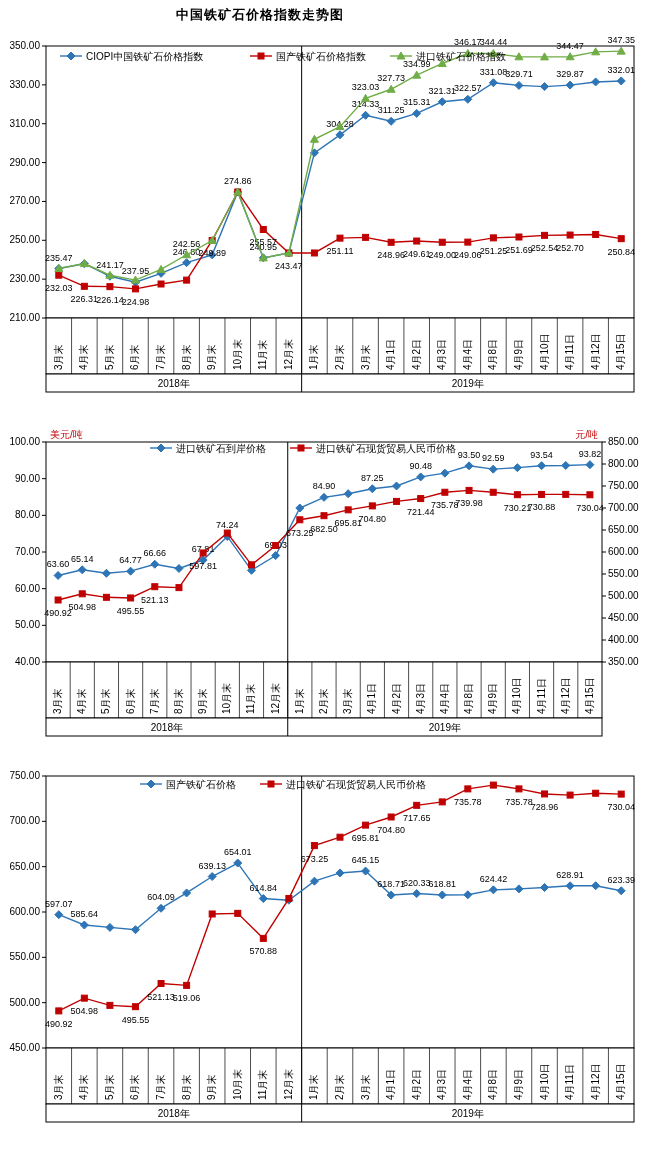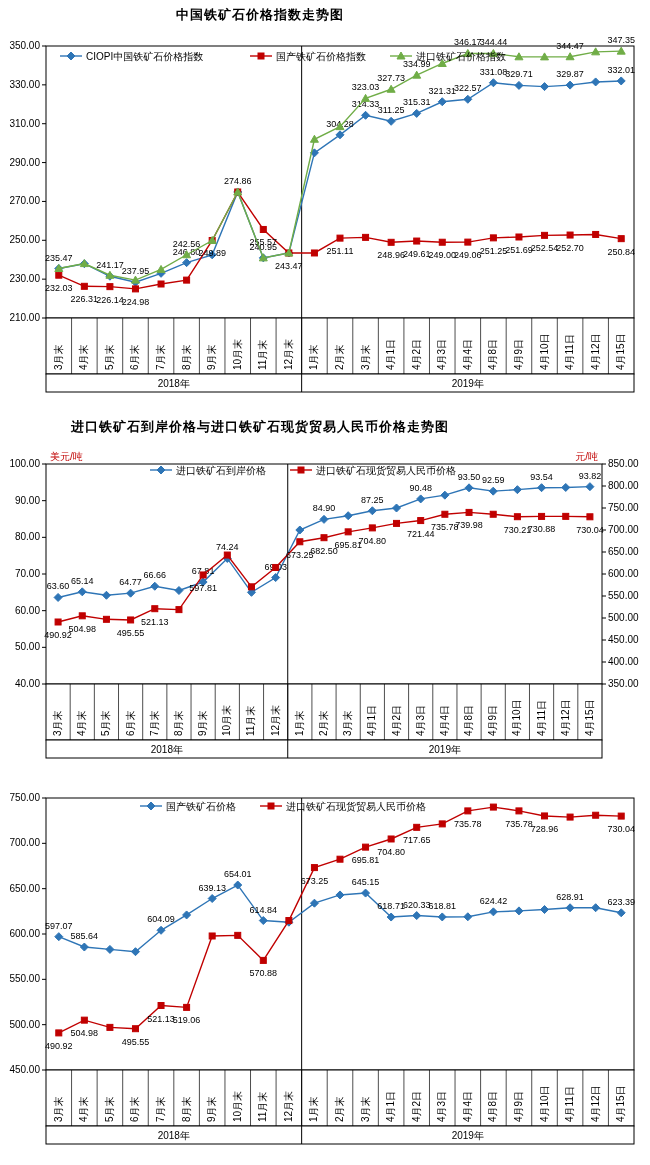--- a/index.html
+++ b/index.html
@@ -207,21 +207,20 @@
       <line x1="250" y1="32" x2="272" y2="32" stroke="#c00000" stroke-width="1.4"></line>
       <rect x="258" y="29" width="6" height="6" fill="#c00000" stroke="#c00000"></rect>
       <text x="276" y="36" class="legend-text">国产铁矿石价格指数</text>
       <line x1="390" y1="32" x2="412" y2="32" stroke="#70ad47" stroke-width="1.4"></line>
       <polygon points="401,28 405,35 397,35" fill="#70ad47" stroke="#70ad47"></polygon>
       <text x="416" y="36" class="legend-text">进口铁矿石价格指数</text>
     </svg>
 </div>
 
 <div class="chart-block">
-  <div class="chart-title" style="padding-top:4px;">进口铁矿石到岸价格与进口铁矿石现货贸易人民币价格走势图</div>
   <svg id="svg2" width="650" height="340">
       <rect x="46" y="28" width="556" height="220" fill="#fff" stroke="#000" stroke-width="1"></rect>
       <line x1="46" y1="248" x2="42" y2="248" stroke="#000"></line>
       <text x="40" y="251" text-anchor="end" class="tick-text">40.00</text>
       <line x1="46" y1="211.33333333333334" x2="42" y2="211.33333333333334" stroke="#000"></line>
       <text x="40" y="214.33333333333334" text-anchor="end" class="tick-text">50.00</text>
       <line x1="46" y1="174.66666666666669" x2="42" y2="174.66666666666669" stroke="#000"></line>
       <text x="40" y="177.66666666666669" text-anchor="end" class="tick-text">60.00</text>
       <line x1="46" y1="138" x2="42" y2="138" stroke="#000"></line>
       <text x="40" y="141" text-anchor="end" class="tick-text">70.00</text>

